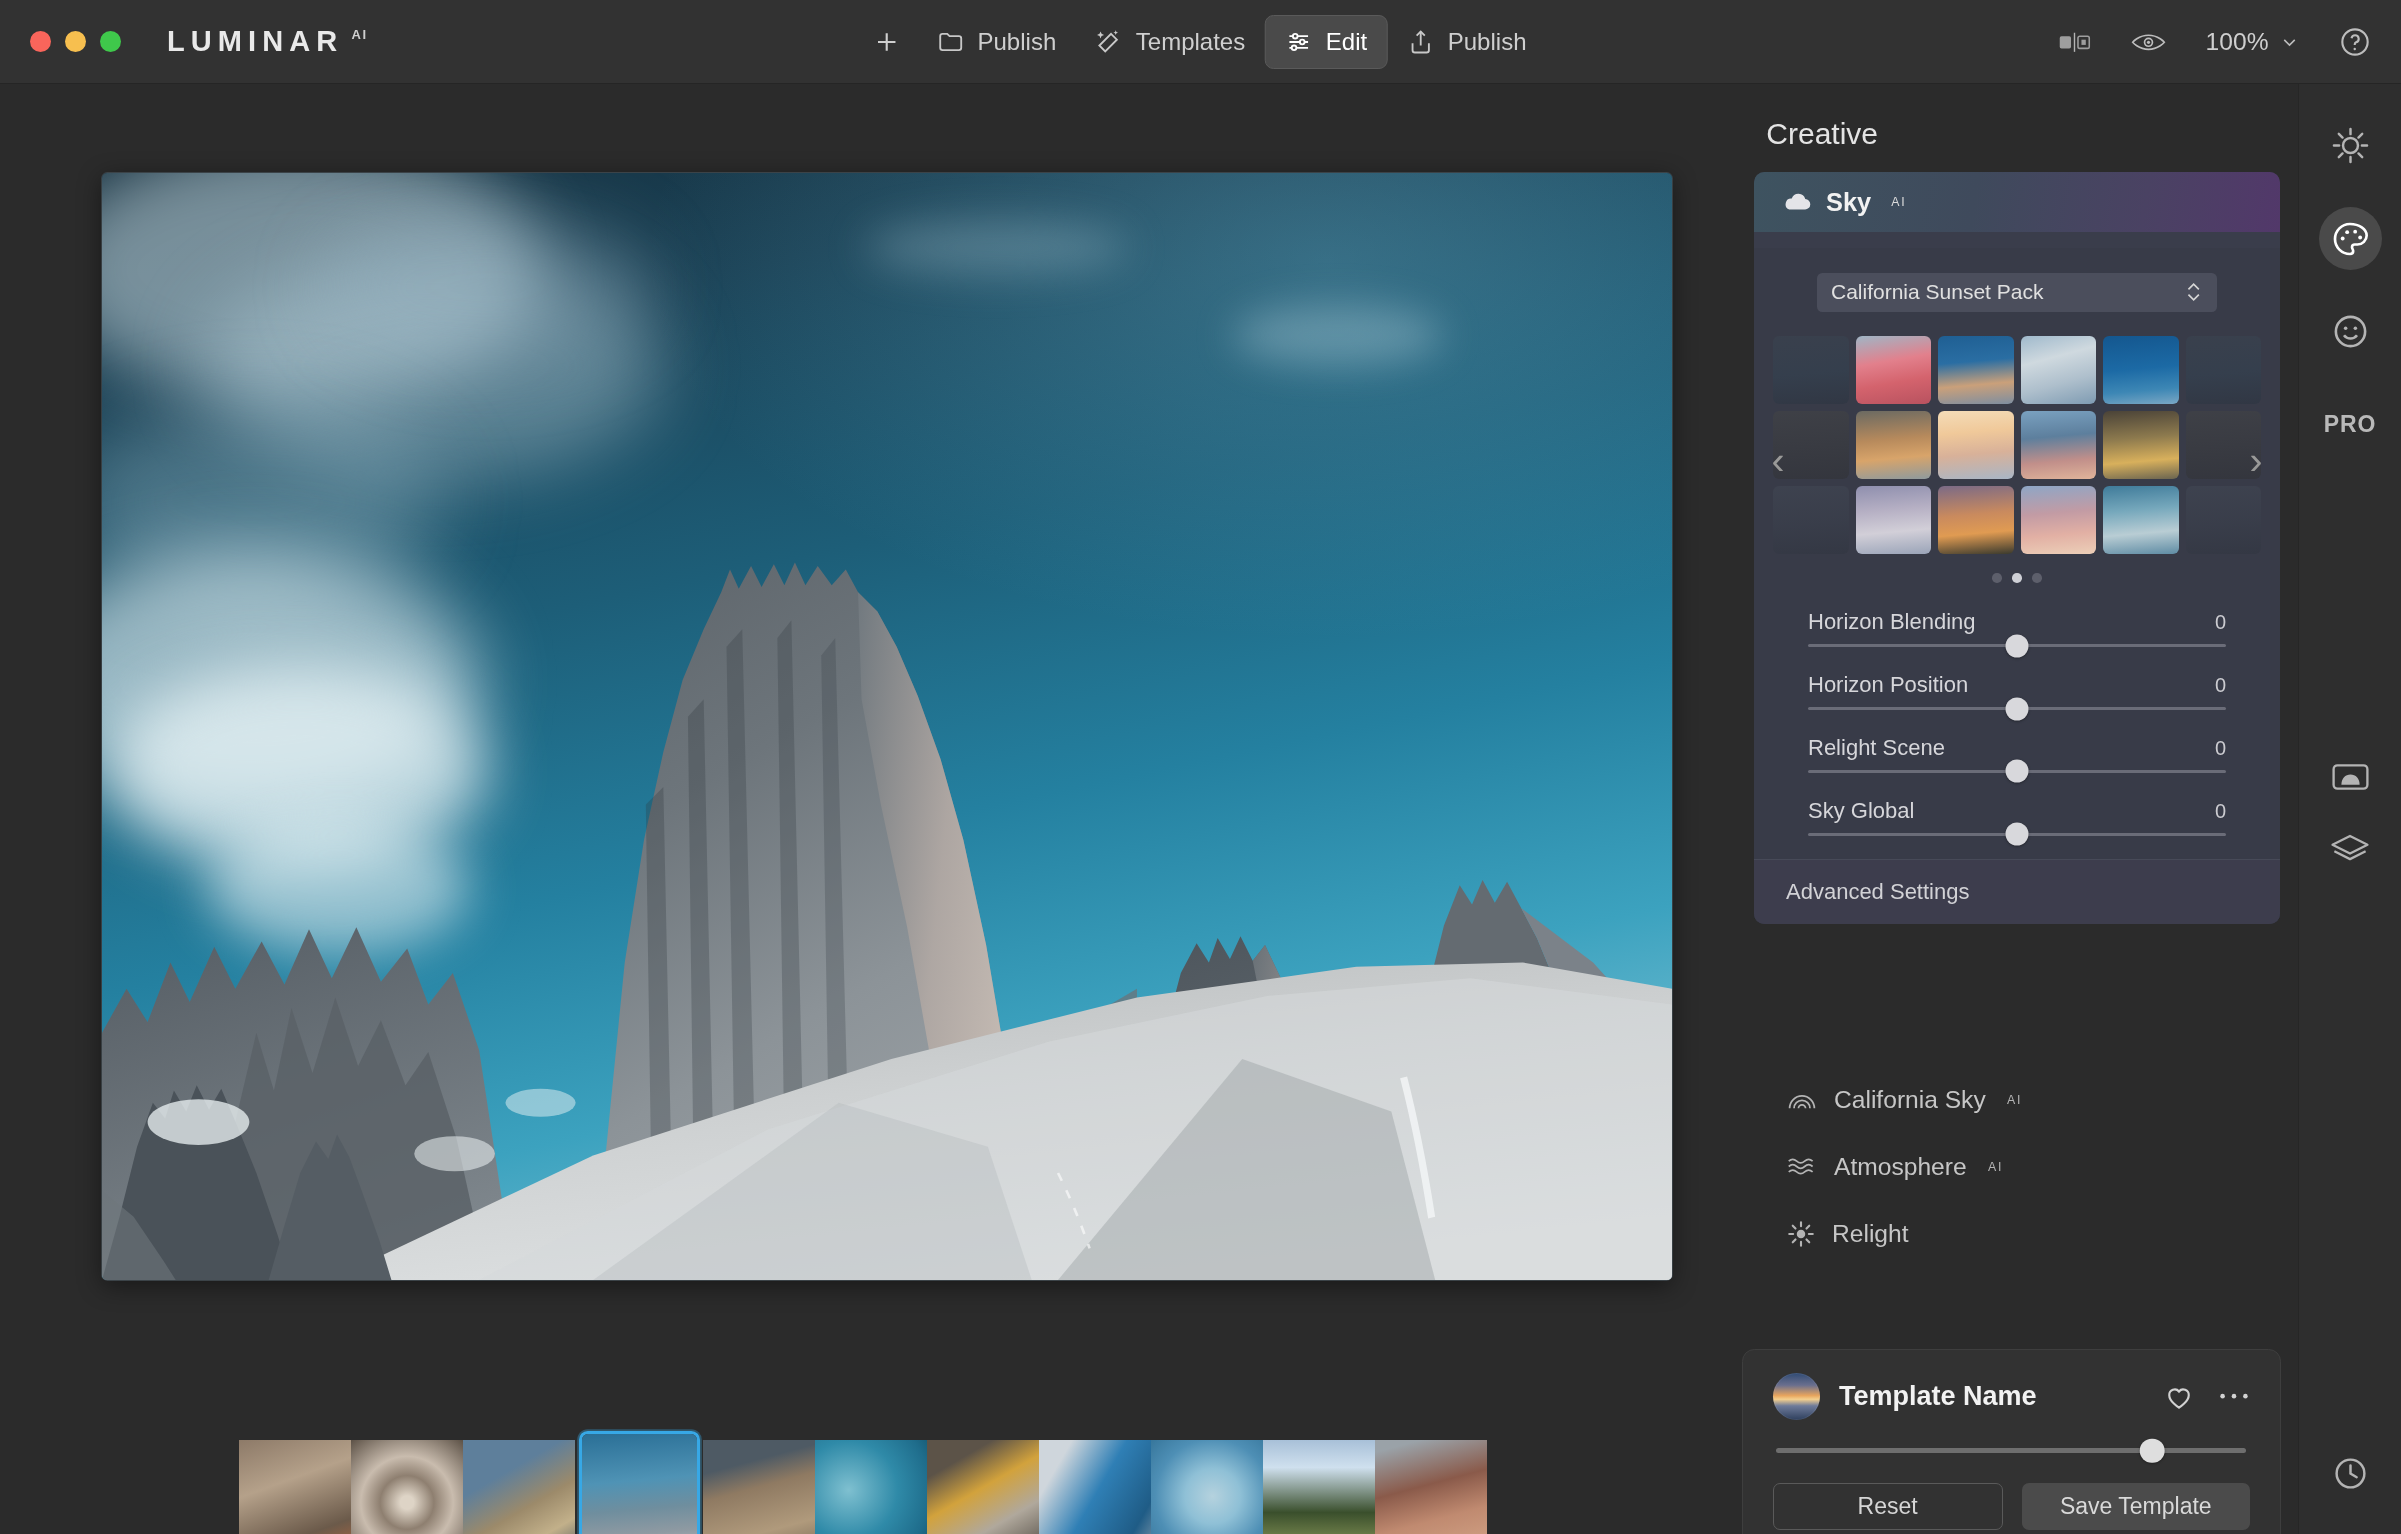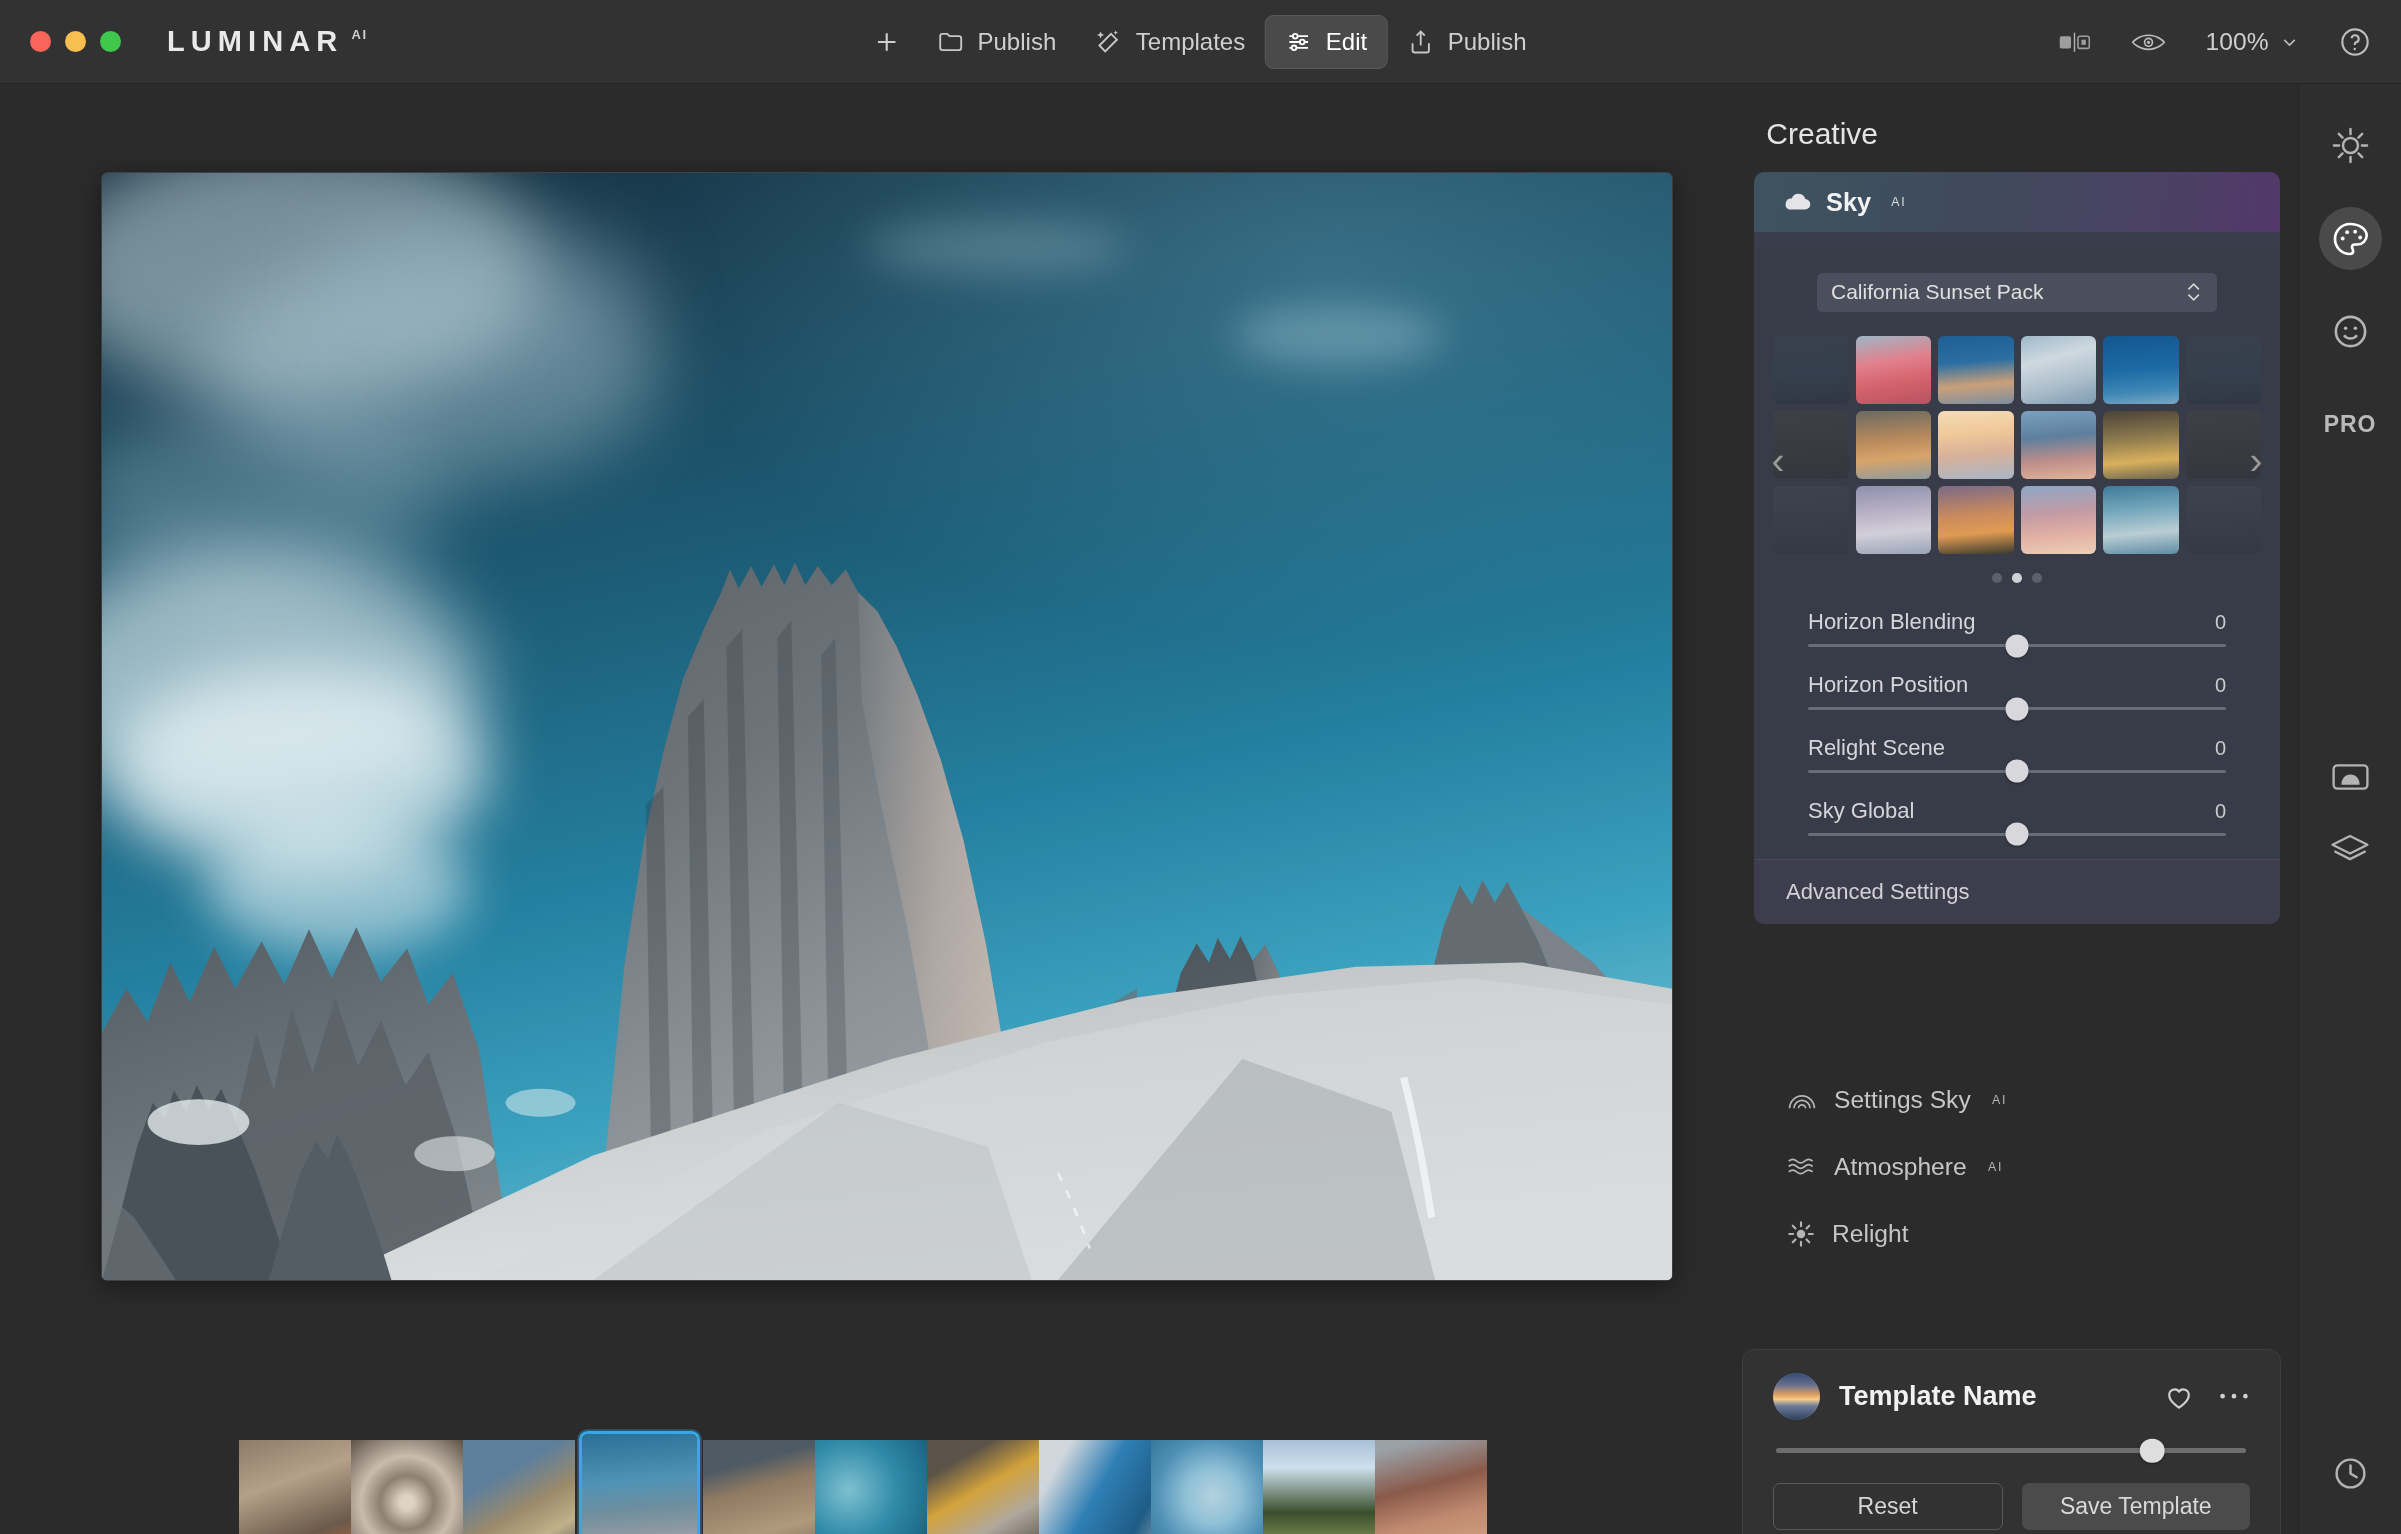--- a/index.html
+++ b/index.html
@@ -516,21 +516,21 @@
       </div>
     </div>
 
     <div class="toollist" style="top:982px;">
       <div class="toolrow">
         <svg width="32" height="23" viewBox="0 0 36 26" fill="none" stroke="#b4b4b4" stroke-width="2">
           <path d="M4 23a14 14 0 0 1 28 0"></path>
             <path d="M9 23a9 9 0 0 1 18 0"></path>
             <path d="M14 23a4 4 0 0 1 8 0"></path>
         </svg>
-        <span>Settings Sky</span>
+        <span>California Sky</span>
         <sup>AI</sup>
       </div>
       <div class="toolrow">
         <svg width="32" height="23" viewBox="0 0 36 26" fill="none" stroke="#b4b4b4" stroke-width="1.9">
           <path d="M3 7q4.5-4 9 0t9 0 9 0"></path>
             <path d="M3 13q4.5-4 9 0t9 0 9 0"></path>
             <path d="M3 19q4.5-4 9 0t9 0 9 0"></path>
         </svg>
         <span>Atmosphere</span>
         <sup>AI</sup>

